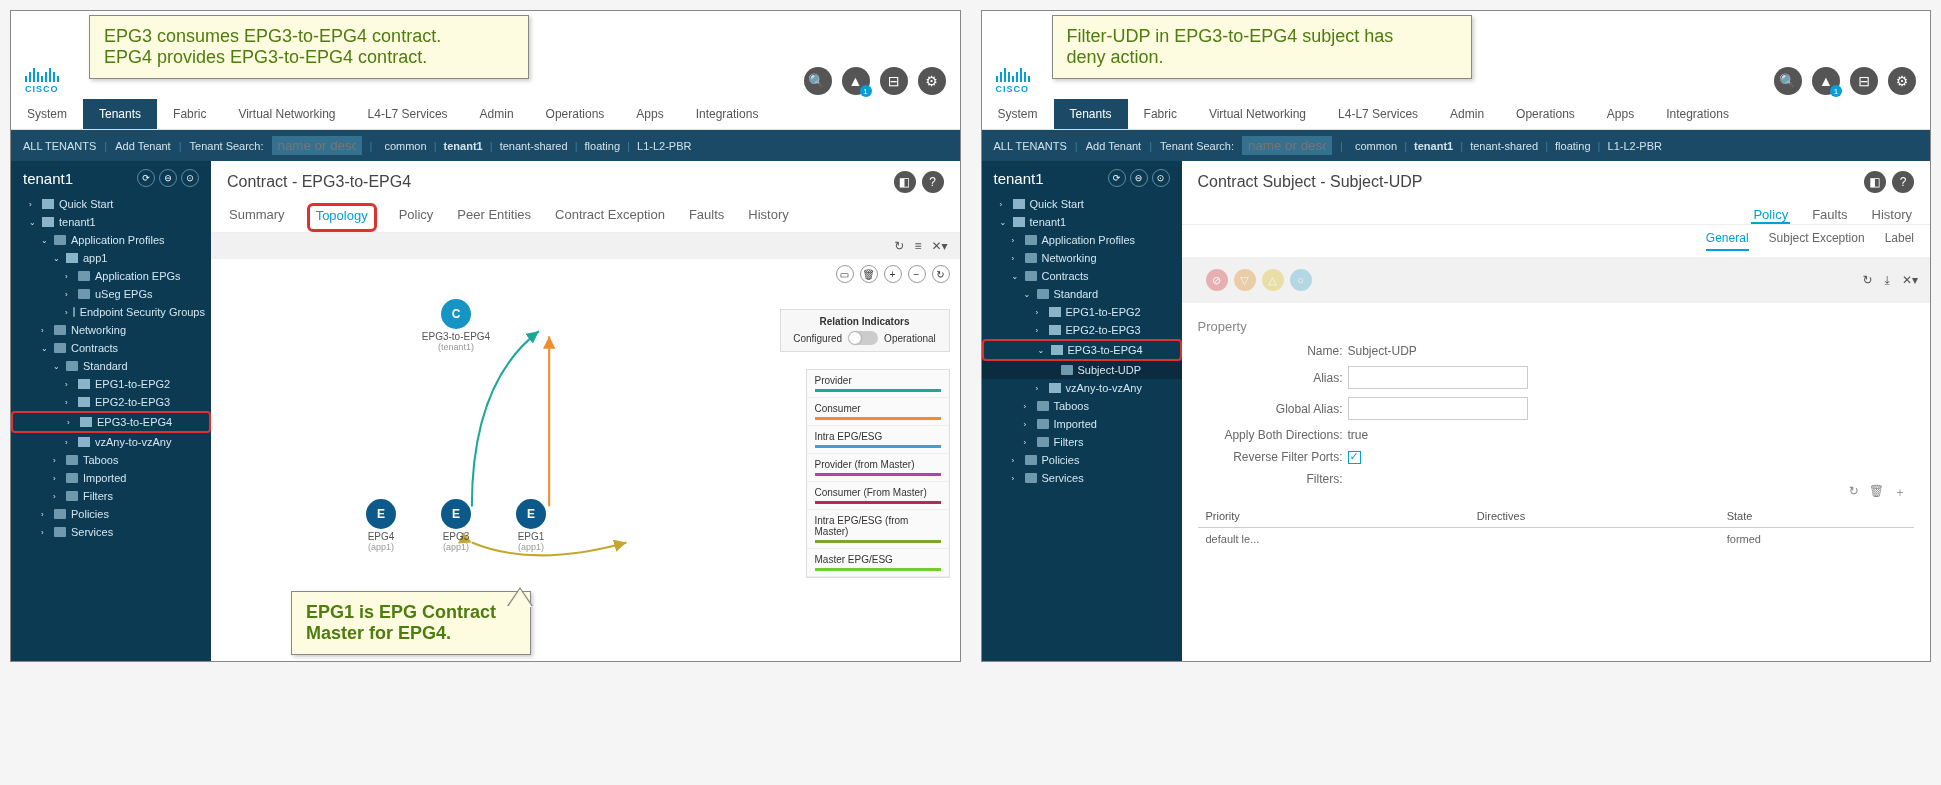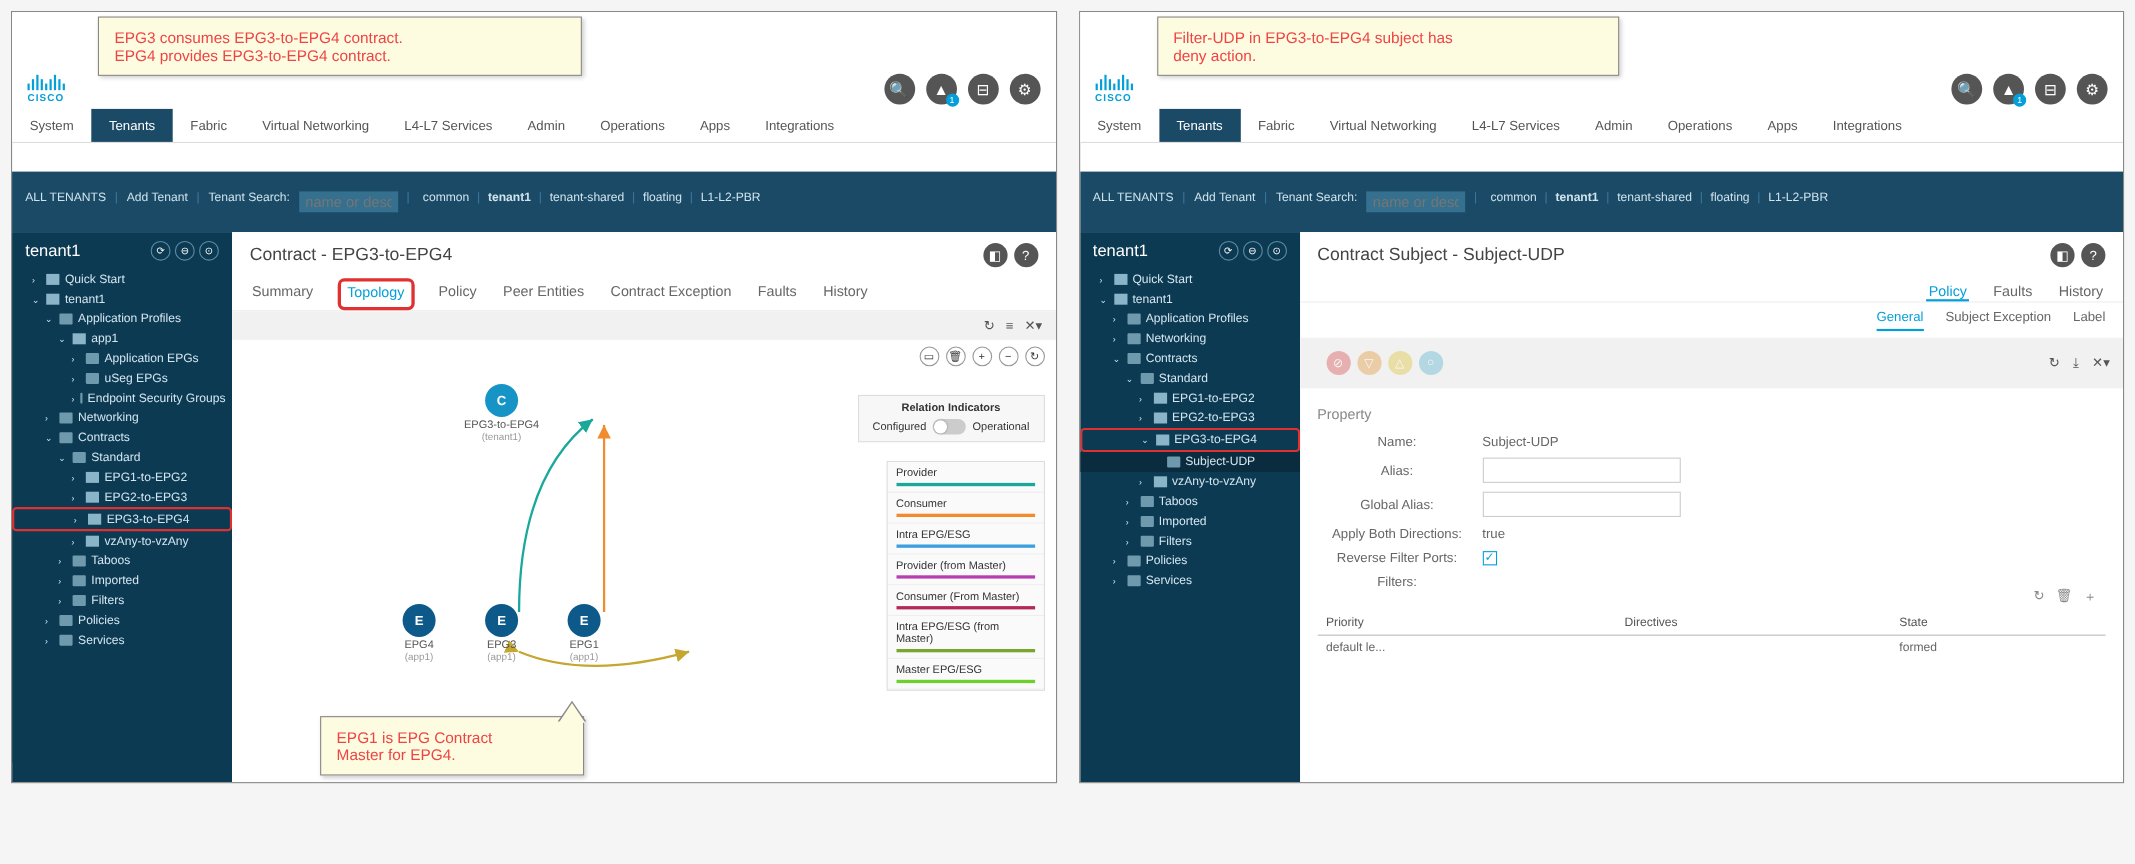--- a/index.html
+++ b/index.html
@@ -1,33 +1,33 @@
 <!DOCTYPE html>
 <html><head>
 <meta charset="utf-8">
 <style>
   * { box-sizing: border-box; margin: 0; padding: 0; font-family: Arial, Helvetica, sans-serif; }
   body { background: #f5f5f5; font-size: 12px; color: #333; }
   .wrap { display: flex; gap: 20px; padding: 10px; }
   .panel { flex: 1; border: 1px solid #888; background: #fff; position: relative; overflow: hidden; }
-  .callout { position: absolute; background: #fdfbe0; border: 1px solid #888; padding: 10px 14px; font-size: 14px; color: #ef4444; z-index: 100; box-shadow: 2px 2px 4px rgba(0,0,0,0.2); }
+  .callout { position: absolute; background: #fdfbe0; border: 1px solid #888; padding: 10px 14px; font-size: 18px; color: #4d7c0f; z-index: 100; box-shadow: 2px 2px 4px rgba(0,0,0,0.2); }
   .callout-pointer { position:absolute; width:0; height:0; border-left:12px solid transparent; border-right:12px solid transparent; border-top:18px solid #fdfbe0; z-index:101;}
   .callout-pointer-border { position:absolute; width:0; height:0; border-left:13px solid transparent; border-right:13px solid transparent; border-top:19px solid #888; z-index:100;}
   .topbar { display: flex; align-items: center; justify-content: space-between; padding: 8px 14px 4px 14px; background:#fff; }
   .logo { display: flex; flex-direction: column; color:#049fd9; font-size:9px; font-weight:bold; letter-spacing:1px;}
   .logo-bars { display:flex; gap:2px; align-items:flex-end; height:14px; margin-bottom:2px;}
   .logo-bars span { display:inline-block; width:2px; background:#049fd9;}
   .top-icons { display:flex; gap:10px; align-items:center; }
   .round-icon { width:28px; height:28px; border-radius:50%; background:#555; display:flex; align-items:center; justify-content:center; color:#fff; font-size:14px;}
   .badge-dot { position:relative;}
   .badge-dot::after { content:"1"; position:absolute; bottom:-2px; right:-2px; background:#049fd9; color:#fff; border-radius:50%; width:12px; height:12px; font-size:8px; display:flex; align-items:center; justify-content:center;}
   .menu1 { display:flex; background:#fff; border-bottom:1px solid #ddd;}
   .menu1 .mitm { padding:8px 16px; cursor:pointer; color:#555;}
   .menu1 .mitm.active { background:#1b4a66; color:#fff;}
-  .menu2 { background:#1b4a66; color:#cfe3ed; padding:18px 12px; font-size:11px; display:flex; align-items:flex-start; gap:8px;margin-top:26px;}
+  .menu2 { background:#1b4a66; color:#cfe3ed; padding:6px 12px; font-size:11px; display:flex; align-items:center; gap:8px;}
   .menu2 a { color:#cfe3ed; cursor:pointer;}
   .menu2 .sep { color:#3d7a9c; }
   .menu2 input { background:#35718f; border:none; padding:2px 6px; color:#fff; width:90px;}
   .body-row { display:flex; height:500px;}
   .sidebar { width:200px; background:#0c3a53; color:#d4e6ef; overflow-y:auto; font-size:11px;}
   .sb-head { display:flex; align-items:center; justify-content:space-between; padding:8px 12px; font-size:15px; color:#fff;}
   .sb-head-icons { display:flex; gap:4px;}
   .sb-head-icons span { width:18px; height:18px; border:1px solid #5b8ba3; border-radius:50%; display:flex; align-items:center; justify-content:center; font-size:9px;}
   .tree-item { padding:3px 6px 3px 10px; display:flex; align-items:center; gap:5px; cursor:pointer; white-space:nowrap;}
   .tree-item.selected { background:#0a2c3e;}
@@ -60,21 +60,21 @@
   .legend { position:absolute; right:10px; top:50px; width:170px; border:1px solid #ddd; background:#f7f7f7; padding:6px; font-size:10px;}
   .legend-title { text-align:center; font-weight:bold; margin-bottom:4px;}
   .toggle { width:30px; height:14px; background:#ccc; border-radius:7px; display:inline-block; position:relative; vertical-align:middle;}
   .toggle::after { content:""; width:12px; height:12px; background:#fff; border-radius:50%; position:absolute; top:1px; left:1px; box-shadow:0 0 2px rgba(0,0,0,0.4);}
   .legend-list { position:absolute; right:10px; top:110px; width:144px; border:1px solid #ddd; background:#fafafa; font-size:10px;}
   .legend-row { padding:5px 8px; border-bottom:1px solid #eee;}
   .legend-bar { height:3px; margin-top:3px;}
   svg.topo-svg { position:absolute; top:0; left:0; width:100%; height:100%; pointer-events:none;}
   .property-form { padding:10px 16px; font-size:12px; color:#666;}
   .prop-row { display:flex; align-items:center; margin-bottom:8px;}
-  .prop-row label { width:150px; text-align:center; padding-right:5px;}
+  .prop-row label { width:150px; text-align:right; padding-right:5px;}
   .prop-row input[type=text] { border:1px solid #ccc; padding:3px 6px; width:180px;}
   .filters-box { border:3px solid #e03030; border-radius:10px; padding:4px; margin-top:4px; margin-left: 140px; }
   .filter-table { width:100%; border-collapse:collapse; font-size:11px;}
   .filter-table th, .filter-table td { text-align:left; padding:5px 8px; color:#666;}
   .filter-table thead th { border-bottom:1px solid #ccc; font-weight:normal; color:#555;}
   .filter-toolbar { display:flex; justify-content:flex-end; gap:10px; padding:4px 8px; color:#888;}
   .section-title { color:#888; font-size:13px; padding:6px 0 10px 0;}
   .checkbox { width:13px; height:13px; border:1px solid #049fd9; display:inline-block; position:relative; background:#fff;}
   .checkbox.checked::after { content:"✓"; position:absolute; top:-2px; left:1px; color:#049fd9; font-size:11px;}
 </style>
@@ -335,21 +335,21 @@
               <div class="legend-row">
                 <div>Master EPG/ESG</div>
                 <div class="legend-bar" style="background: rgb(111, 207, 47);"></div>
               </div>
             </div>
         </div>
       </div>
     </div>
 
     <div class="callout" style="bottom:6px; left:280px; width:240px;">
-      <div style="white-space:pre-line;">EPG1 is EPG Contract
+      <div style="white-space:pre-line;font-weight:bold;">EPG1 is EPG Contract
 Master for EPG4.</div>
     </div>
     <div class="callout-pointer-border" style="bottom:55px; left:496px; transform:rotate(180deg);"></div>
     <div class="callout-pointer" style="bottom:54px; left:497px; transform:rotate(180deg);"></div>
   </div>
 
   <div class="panel">
     <div class="callout" style="top:4px; left:70px; width:420px;">
       <div style="white-space:pre-line;">Filter-UDP in EPG3-to-EPG4 subject has
 deny action.</div>

